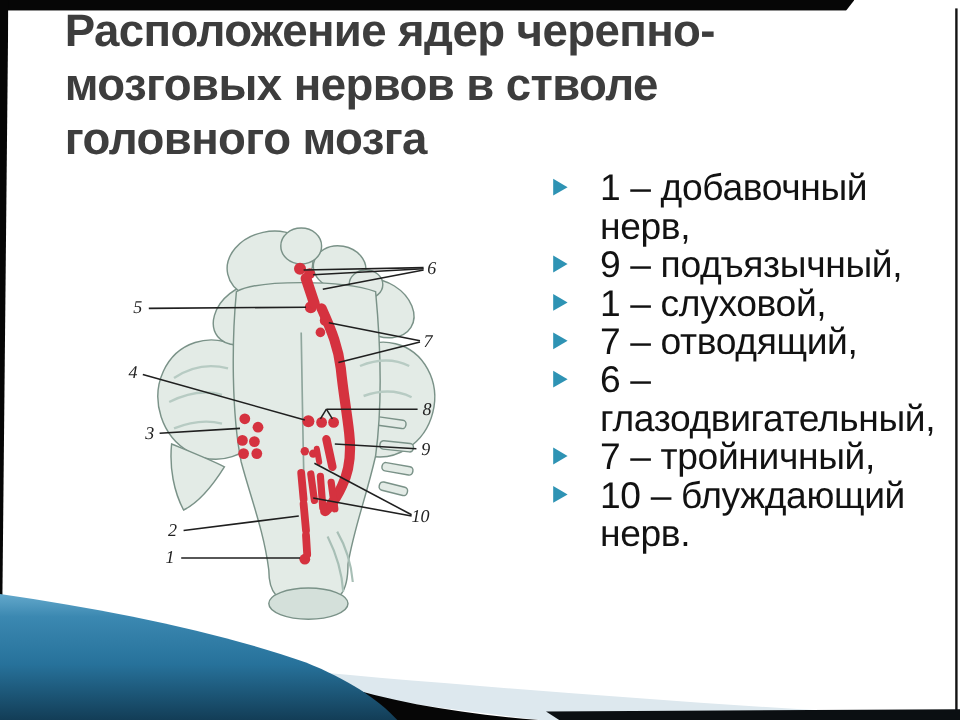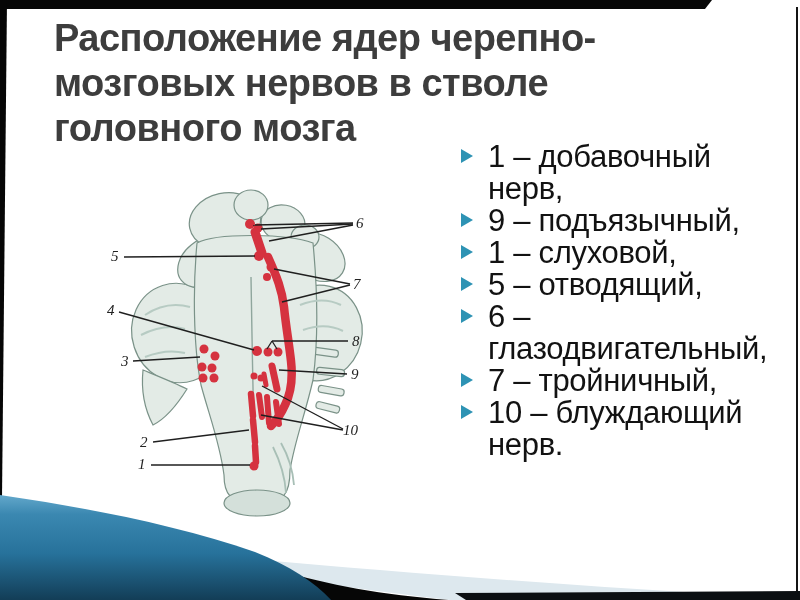--- a/index.html
+++ b/index.html
@@ -5,26 +5,26 @@
   html,body{margin:0;padding:0;background:#ffffff;}
   .slide{position:relative;width:800px;height:600px;background:#ffffff;overflow:hidden;
          font-family:"Liberation Sans",sans-serif;}
   
   .frame-top{position:absolute;left:0;top:0;width:712px;height:9px;background:#060606;
              clip-path:polygon(0 0,100% 0,calc(100% - 7px) 100%,0 100%);}
   .frame-left{position:absolute;left:0;top:0;width:8px;height:498px;background:#060606;
               clip-path:polygon(0 0,7px 0,2px 100%,0 100%);}
   .frame-right{position:absolute;left:796px;top:7px;width:2px;height:588px;background:#141414;}
   
-  .title{position:absolute;left:54px;top:16px;width:710px;margin:0;
+  .title{position:absolute;left:54px;top:4px;width:710px;margin:0;
          font-size:38px;line-height:45px;font-weight:700;color:#3d3d3d;
          letter-spacing:-0.5px;white-space:pre-line;}
   
   .legend{position:absolute;left:461px;top:141px;width:332px;}
-  .legend-item{display:flex;align-items:flex-start;}
+  .legend-item{display:flex;align-items:flex-start;gap:12px;}
   .bullet-box{flex:0 0 27px;}
   .bullet-tri{display:block;width:0;height:0;margin-top:8px;
               border-left:12px solid #2e93b4;border-top:7.5px solid transparent;
               border-bottom:7.5px solid transparent;}
   .legend-text{flex:1;font-size:31px;line-height:32px;color:#121212;
                letter-spacing:-0.3px;white-space:pre-line;}
   
   .diagram{position:absolute;left:105px;top:185px;width:300px;height:340px;}
   .footer-svg{position:absolute;left:0;top:488px;width:800px;height:112px;}
 </style>
@@ -158,21 +158,21 @@
       <div class="legend-item">
       <span class="bullet-box">
           <span class="bullet-tri"></span>
         </span>
       <span class="legend-text">1 – слуховой,</span>
     </div>
       <div class="legend-item">
       <span class="bullet-box">
           <span class="bullet-tri"></span>
         </span>
-      <span class="legend-text">5 – отводящий,</span>
+      <span class="legend-text">7 – отводящий,</span>
     </div>
       <div class="legend-item">
       <span class="bullet-box">
           <span class="bullet-tri"></span>
         </span>
       <span class="legend-text">6 –
 глазодвигательный,</span>
     </div>
       <div class="legend-item">
       <span class="bullet-box">

